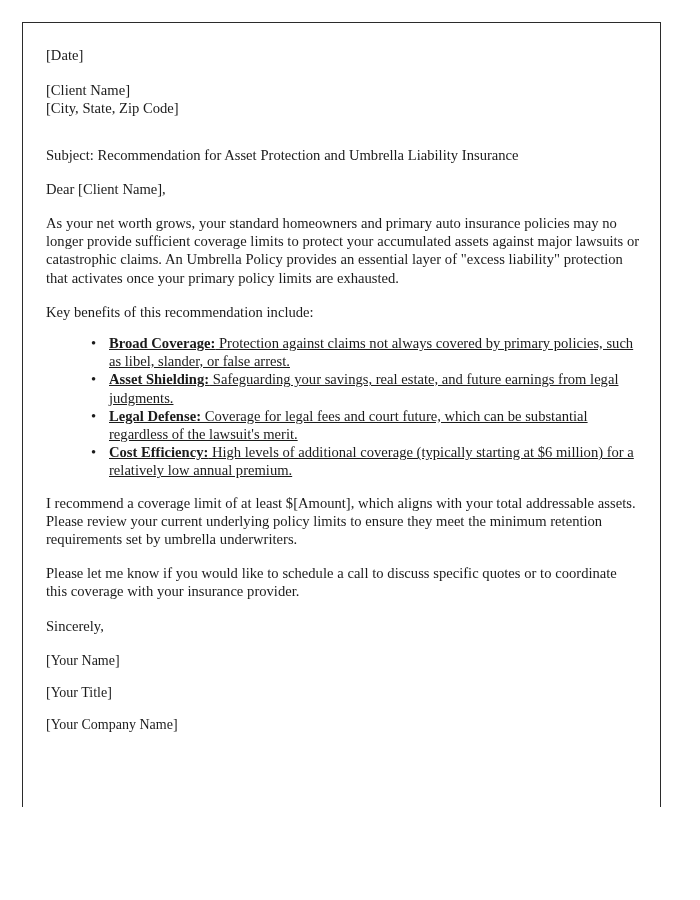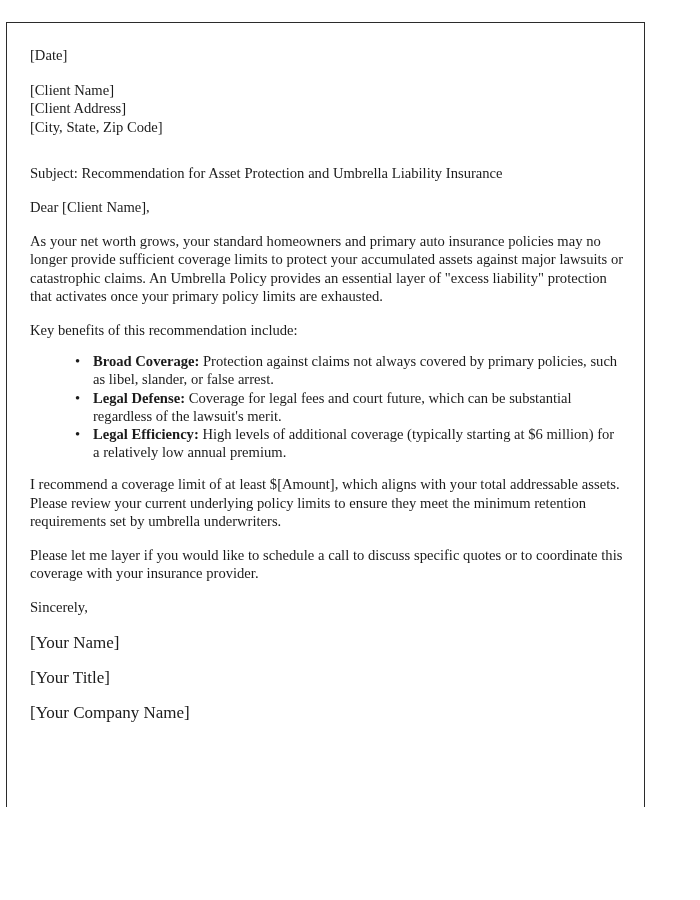--- a/index.html
+++ b/index.html
@@ -13,21 +13,21 @@
     height: 900px;
     overflow: hidden;
     font-family: "Liberation Serif", "DejaVu Serif", serif;
     color: #1b1b1b;
     -webkit-font-smoothing: antialiased;
   }
 
   
   #page-sheet {
     position: absolute;
-    left: 6px;
+    left: 22px;
     top: 22px;
     width: 639px;          
     height: 785px;         
     box-sizing: border-box;
     border-top: 1.4px solid #2b2b2b;
     border-left: 1.4px solid #2b2b2b;
     border-right: 1.4px solid #2b2b2b;
     border-bottom: none;
     background: #ffffff;
     overflow: hidden;
@@ -56,21 +56,21 @@
   }
   .block:last-child { margin-bottom: 0; }
 
   
   .gap-date      { margin-bottom: 17px; }
   .gap-address   { margin-bottom: 17px; }
   .gap-subject   { margin-bottom: 16px; margin-top: 28px; }
   .gap-salute    { margin-bottom: 16px; }
   .gap-para      { margin-bottom: 16px; }
   .gap-leadin    { margin-bottom: 13px; }
-  .gap-list      { margin-bottom: 14px; }
+  .gap-list      { margin-bottom: 14px; text-decoration: underline; }
   .gap-closing   { margin-bottom: 16px; margin-top: 9px; }
   .gap-signoff   { margin-bottom: 17px; }
 
   
   ul.benefits {
     margin: 0;
     padding: 0 0 0 45px;   
     list-style: none;
   }
   ul.benefits li {
@@ -85,35 +85,34 @@
     position: absolute;
     left: 0;
     top: 0;
     font-size: 14.6px;
     line-height: 18.2px;
   }
   ul.benefits li .term {
     font-weight: bold;
   }
 
-  .sig-line { font-size: 17px; line-height: 18.2px; }
+  .sig-line { font-size: 14px; line-height: 18.2px; }
 </style>
 </head>
 <body>
 
 <div id="page-sheet">
   <div id="letter-body">
 
     <div class="block gap-date">
       <p class="line">[Date]</p>
     </div>
 
     <div class="block gap-address">
       <p class="line">[Client Name]</p>
-      <p class="line">[Client Address]</p>
       <p class="line">[City, State, Zip Code]</p>
     </div>
 
     <div class="block gap-subject">
       <p class="line">Subject: Recommendation for Asset Protection and Umbrella Liability Insurance</p>
     </div>
 
     <div class="block gap-salute">
       <p class="line">Dear [Client Name],</p>
     </div>
@@ -126,34 +125,37 @@
     <div class="block gap-leadin">
       <p class="lead-in-line">Key benefits of this recommendation include:</p>
     </div>
 
     <div class="block gap-list">
       <ul class="benefits">
         <li>
           <span class="term">Broad Coverage:</span><span class="desc"> Protection against claims not always covered by primary policies, such as libel, slander, or false arrest.</span>
         </li>
         <li>
+          <span class="term">Asset Shielding:</span><span class="desc"> Safeguarding your savings, real estate, and future earnings from legal judgments.</span>
+        </li>
+        <li>
           <span class="term">Legal Defense:</span><span class="desc"> Coverage for legal fees and court future, which can be substantial regardless of the lawsuit's merit.</span>
         </li>
         <li>
-          <span class="term">Legal Efficiency:</span><span class="desc"> High levels of additional coverage (typically starting at $6 million) for a relatively low annual premium.</span>
+          <span class="term">Cost Efficiency:</span><span class="desc"> High levels of additional coverage (typically starting at $6 million) for a relatively low annual premium.</span>
         </li>
       </ul>
     </div>
 
     <div class="block gap-closing">
       <p class="para">I recommend a coverage limit of at least $[Amount], which aligns with your total addressable assets. Please review your current underlying policy limits to ensure they meet the minimum retention requirements set by umbrella underwriters.</p>
     </div>
 
     <div class="block gap-closing">
-      <p class="para">Please let me layer if you would like to schedule a call to discuss specific quotes or to coordinate this coverage with your insurance provider.</p>
+      <p class="para">Please let me know if you would like to schedule a call to discuss specific quotes or to coordinate this coverage with your insurance provider.</p>
     </div>
 
     <div class="block gap-signoff">
       <p class="closing-line">Sincerely,</p>
     </div>
 
     <div class="block">
       <p class="sig-line">[Your Name]</p>
       <p class="sig-line">[Your Title]</p>
       <p class="sig-line">[Your Company Name]</p>

